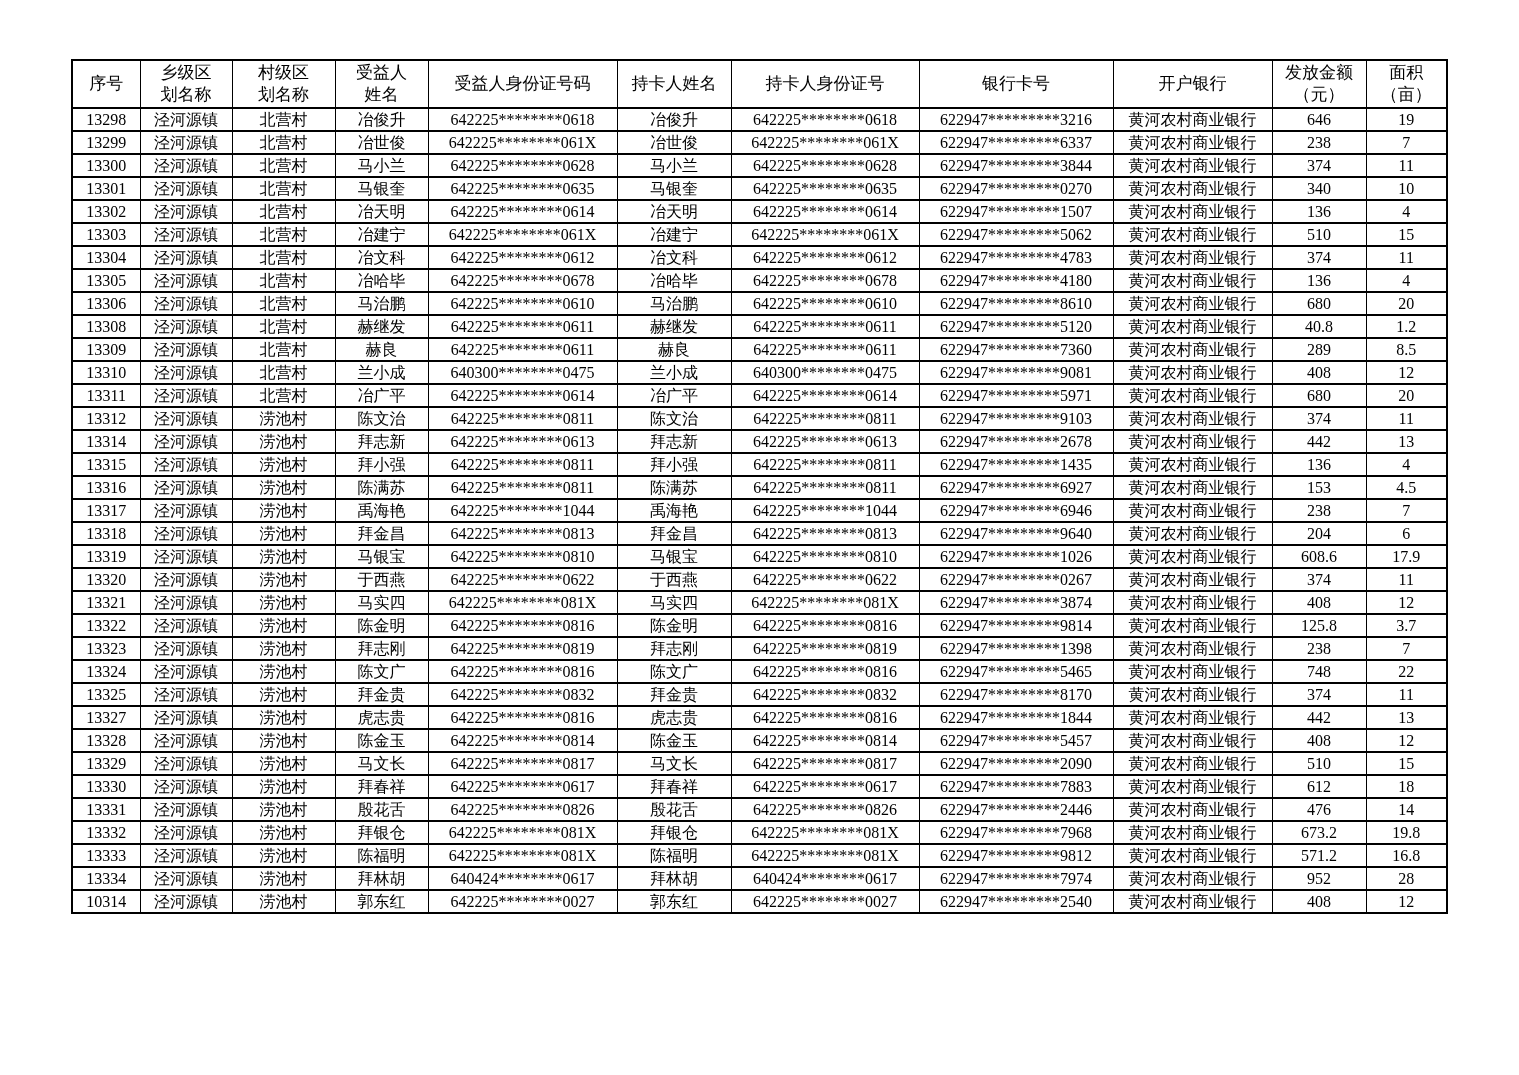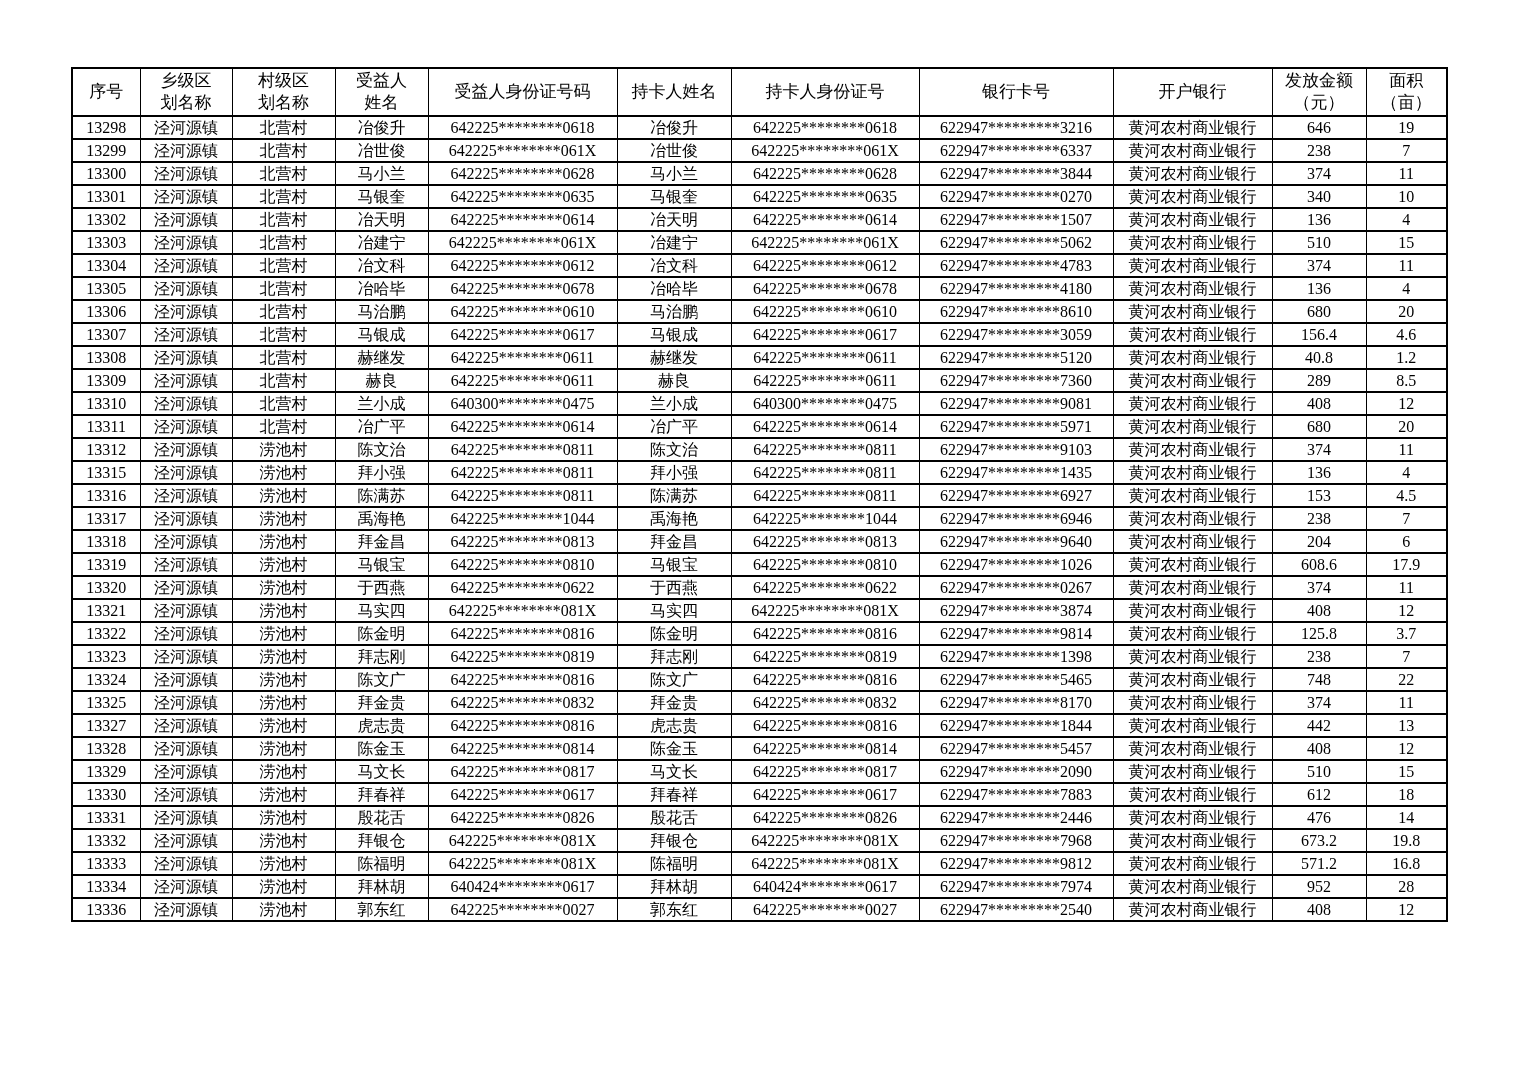--- a/index.html
+++ b/index.html
@@ -4,21 +4,21 @@
 <style>
   html, body { margin: 0; padding: 0; }
   body {
     width: 1519px; height: 1075px;
     background: #ffffff;
     color: #000000;
     font-family: "Liberation Serif", "DejaVu Serif", serif;
     position: relative;
     overflow: hidden;
   }
-  .sheet { position: absolute; left: 71px; top: 67px; }
+  .sheet { position: absolute; left: 71px; top: 59px; }
   table.grid {
     border-collapse: collapse;
     table-layout: fixed;
     width: 1375px;
     border: 2px solid #000;
   }
   table.grid th, table.grid td {
     border-left: 1px solid #000;
     border-right: 1px solid #000;
     border-top: 2px solid #000;
@@ -192,33 +192,20 @@
           <td>马治鹏</td>
           <td>642225********0610</td>
           <td>马治鹏</td>
           <td>642225********0610</td>
           <td>622947*********8610</td>
           <td>黄河农村商业银行</td>
           <td>680</td>
           <td>20</td>
         </tr>
         <tr>
-          <td>13307</td>
-          <td>泾河源镇</td>
-          <td>北营村</td>
-          <td>马银成</td>
-          <td>642225********0617</td>
-          <td>马银成</td>
-          <td>642225********0617</td>
-          <td>622947*********3059</td>
-          <td>黄河农村商业银行</td>
-          <td>156.4</td>
-          <td>4.6</td>
-        </tr>
-        <tr>
           <td>13308</td>
           <td>泾河源镇</td>
           <td>北营村</td>
           <td>赫继发</td>
           <td>642225********0611</td>
           <td>赫继发</td>
           <td>642225********0611</td>
           <td>622947*********5120</td>
           <td>黄河农村商业银行</td>
           <td>40.8</td>
@@ -270,20 +257,33 @@
           <td>陈文治</td>
           <td>642225********0811</td>
           <td>陈文治</td>
           <td>642225********0811</td>
           <td>622947*********9103</td>
           <td>黄河农村商业银行</td>
           <td>374</td>
           <td>11</td>
         </tr>
         <tr>
+          <td>13314</td>
+          <td>泾河源镇</td>
+          <td>涝池村</td>
+          <td>拜志新</td>
+          <td>642225********0613</td>
+          <td>拜志新</td>
+          <td>642225********0613</td>
+          <td>622947*********2678</td>
+          <td>黄河农村商业银行</td>
+          <td>442</td>
+          <td>13</td>
+        </tr>
+        <tr>
           <td>13315</td>
           <td>泾河源镇</td>
           <td>涝池村</td>
           <td>拜小强</td>
           <td>642225********0811</td>
           <td>拜小强</td>
           <td>642225********0811</td>
           <td>622947*********1435</td>
           <td>黄河农村商业银行</td>
           <td>136</td>
@@ -517,21 +517,21 @@
           <td>拜林胡</td>
           <td>640424********0617</td>
           <td>拜林胡</td>
           <td>640424********0617</td>
           <td>622947*********7974</td>
           <td>黄河农村商业银行</td>
           <td>952</td>
           <td>28</td>
         </tr>
         <tr>
-          <td>13336</td>
+          <td>10314</td>
           <td>泾河源镇</td>
           <td>涝池村</td>
           <td>郭东红</td>
           <td>642225********0027</td>
           <td>郭东红</td>
           <td>642225********0027</td>
           <td>622947*********2540</td>
           <td>黄河农村商业银行</td>
           <td>408</td>
           <td>12</td>

